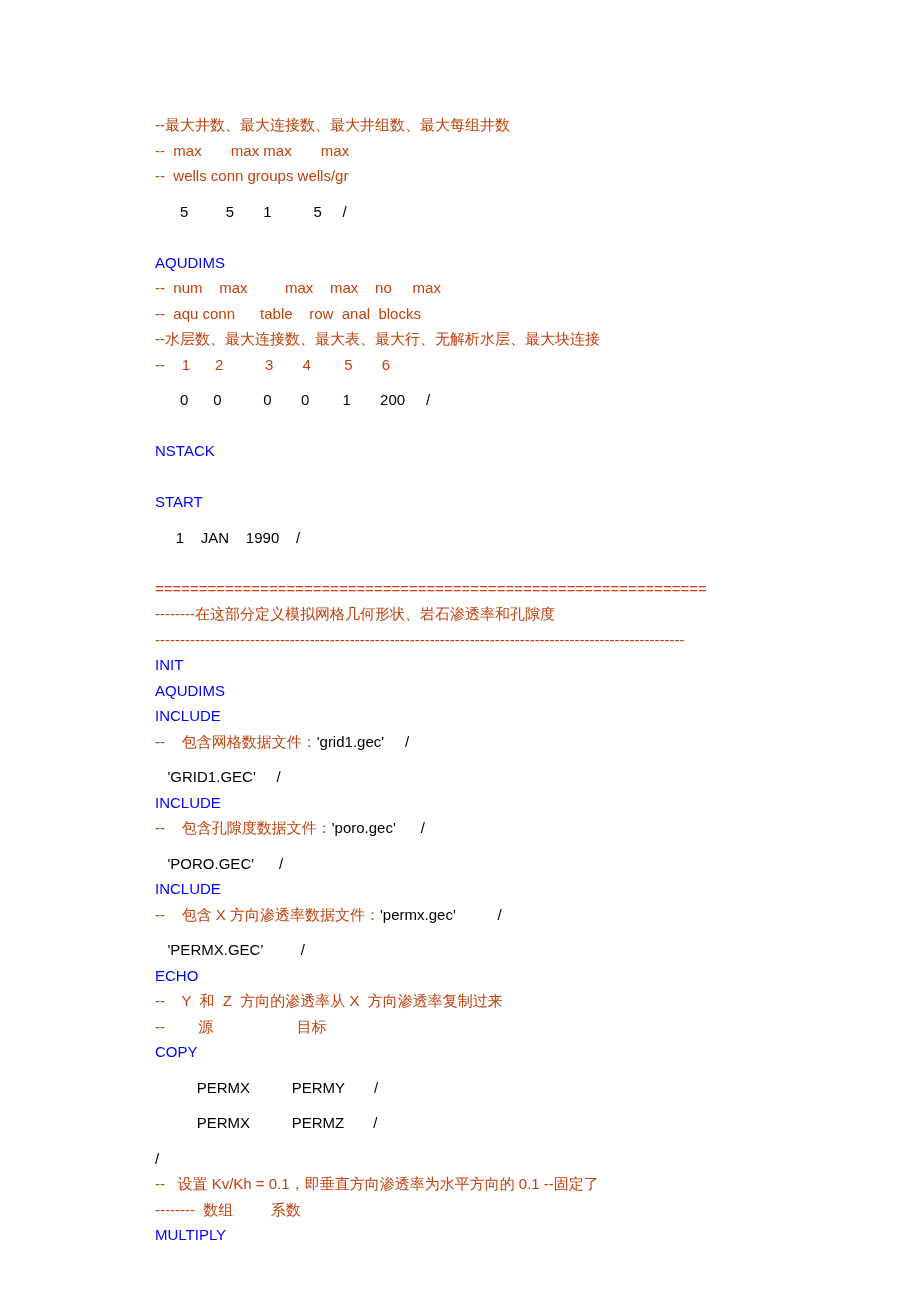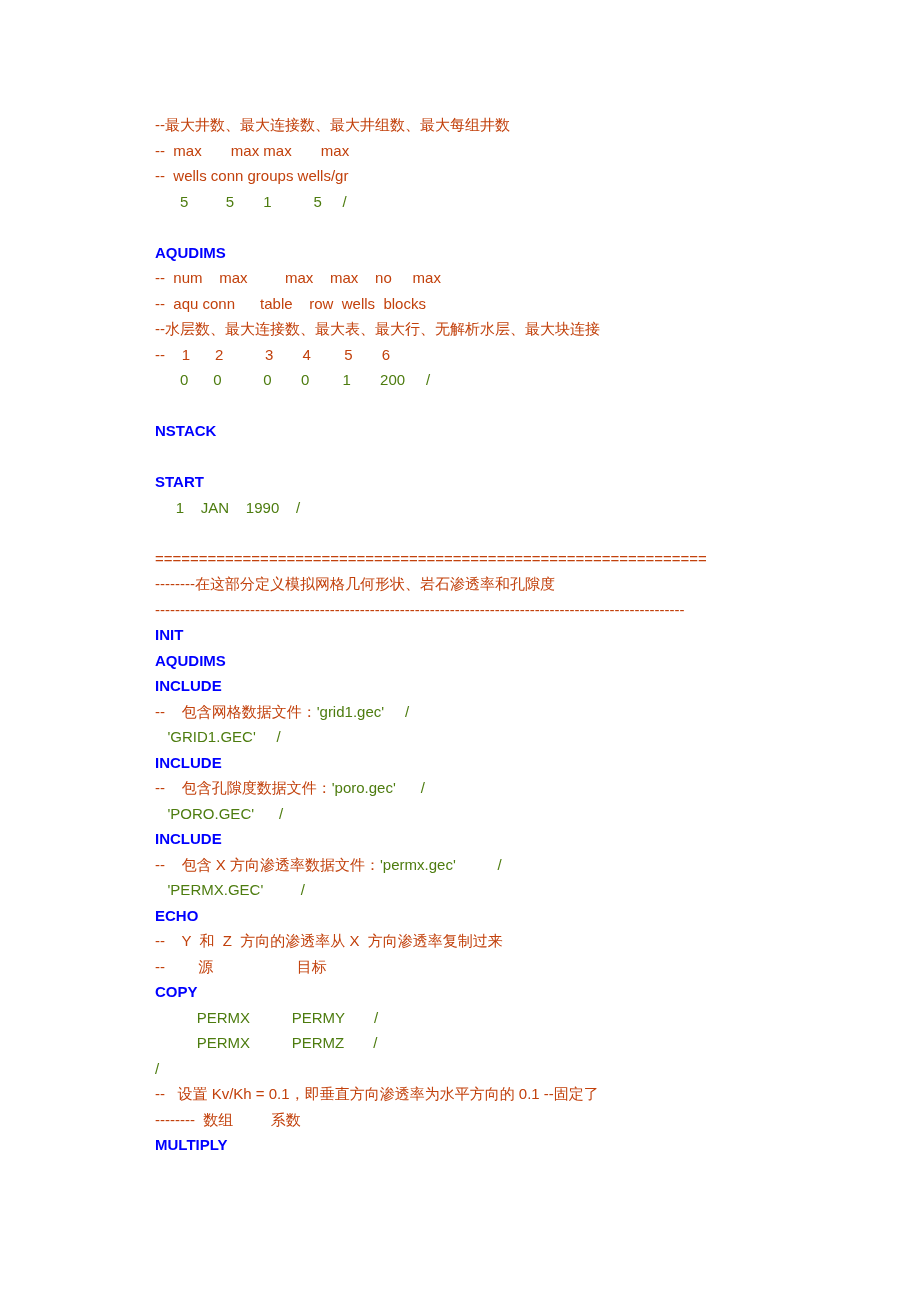--- a/index.html
+++ b/index.html
@@ -8,36 +8,36 @@
     background: #fff;
     font-family: Arial, "Microsoft YaHei", sans-serif;
     font-size: 15px;
     line-height: 1.7;
     width: 920px;
   }
   .page {
     padding: 112px 155px 60px 155px;
   }
   .red { color: #c2410c; }
-  .blue { color: #0000ff; font-weight: bold; }
-  .black { color: #4d7c0f; }
+  .blue { color: #0000ff; font-weight: normal; }
+  .black { color: #000000; margin-top: 10px; }
   .line { white-space: pre; }
 </style>
 </head>
 <body>
 
 <div class="page">
 <div class="line red">--最大井数、最大连接数、最大井组数、最大每组井数</div>
 <div class="line red">--  max       max max       max</div>
 <div class="line red">--  wells conn groups wells/gr</div>
 <div class="line black">      5         5       1          5     /</div>
 <div class="line">&nbsp;</div>
 <div class="line blue">AQUDIMS</div>
 <div class="line red">--  num    max         max    max    no     max</div>
-<div class="line red">--  aqu conn      table    row  wells  blocks</div>
+<div class="line red">--  aqu conn      table    row  anal  blocks</div>
 <div class="line red">--水层数、最大连接数、最大表、最大行、无解析水层、最大块连接</div>
 <div class="line red">--    1      2          3       4        5       6</div>
 <div class="line black">      0      0          0       0        1       200     /</div>
 <div class="line">&nbsp;</div>
 <div class="line blue">NSTACK</div>
 <div class="line">&nbsp;</div>
 <div class="line blue">START</div>
 <div class="line black">     1    JAN    1990    /</div>
 <div class="line">&nbsp;</div>
 <div class="line red">===============================================================</div>

